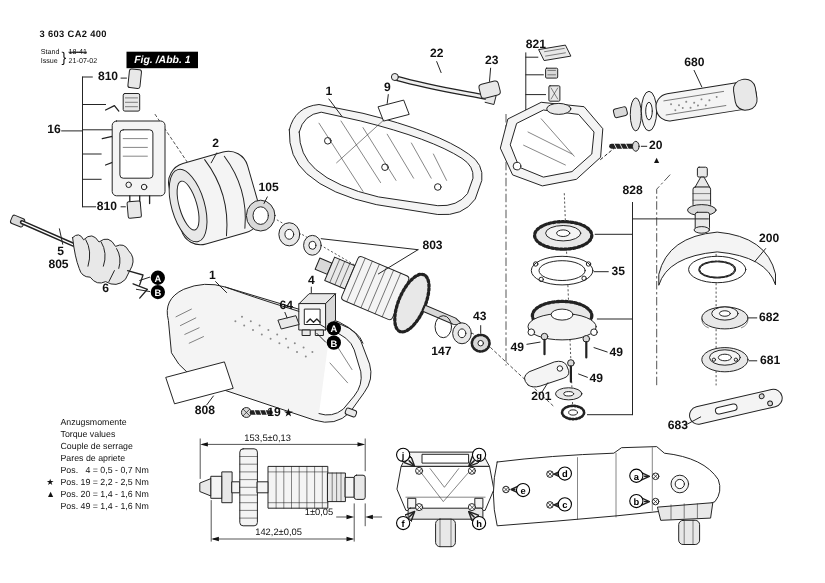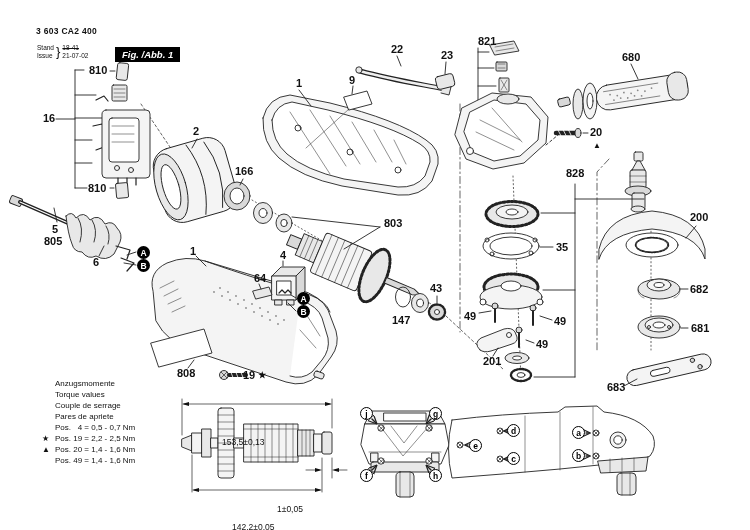--- a/index.html
+++ b/index.html
@@ -25,21 +25,21 @@
   .strike{text-decoration:line-through;}
   .figbox{position:absolute;left:115px;top:47px;background:#000;color:#fff;font-weight:bold;font-size:9.5px;padding:2px 7px;z-index:3;font-style:italic;}
   .figbox span{color:#fff;}
   .cletter{position:absolute;width:13px;height:13px;border-radius:50%;display:flex;align-items:center;justify-content:center;font-size:8.5px;font-weight:bold;z-index:3;box-sizing:border-box;}
   .c-filled{background:#000;color:#fff;}
   .c-open{background:#fff;color:#000;border:1px solid #000;}
   .tblock{position:absolute;left:42px;top:378px;font-size:8px;line-height:11px;z-index:3;}
   .trow{display:flex;white-space:pre;}
   .tmark{display:inline-block;width:13px;font-size:8px;}
   .mblock{position:absolute;left:42px;top:461px;font-size:8px;line-height:10.5px;z-index:3;}
-  .dimtext{position:absolute;font-size:8.5px;z-index:3;white-space:nowrap;margin-top:44px;}
+  .dimtext{position:absolute;font-size:8.5px;z-index:3;white-space:nowrap;}
 </style>
 </head>
 <body>
 
 <div id="stage">
 
 <svg width="750" height="530" viewBox="0 0 750 530">
   <defs>
     <marker id="ah" markerWidth="7" markerHeight="7" refX="5.5" refY="3" orient="auto">
       <path d="M0,0 L6.5,3 L0,6 z" fill="#111" stroke="none"></path>
@@ -451,21 +451,21 @@
   <div class="plabel" style="left:441px;top:50px">23</div>
   <div class="plabel" style="left:478px;top:36px">821</div>
   <div class="plabel" style="left:622px;top:52px">680</div>
   <div class="plabel" style="left:590px;top:127px">20</div>
   <div class="psym" style="left:593px;top:142px">▲</div>
   <div class="plabel" style="left:566px;top:168px">828</div>
   <div class="plabel" style="left:690px;top:212px">200</div>
   <div class="plabel" style="left:690px;top:284px">682</div>
   <div class="plabel" style="left:691px;top:323px">681</div>
   <div class="plabel" style="left:607px;top:382px">683</div>
-  <div class="plabel" style="left:235px;top:166px">166</div>
+  <div class="plabel" style="left:235px;top:166px">105</div>
   <div class="plabel" style="left:384px;top:218px">803</div>
   <div class="plabel" style="left:190px;top:246px">1</div>
   <div class="plabel" style="left:280px;top:250px">4</div>
   <div class="plabel" style="left:254px;top:273px">64</div>
   <div class="plabel" style="left:392px;top:315px">147</div>
   <div class="plabel" style="left:430px;top:283px">43</div>
   <div class="plabel" style="left:556px;top:242px">35</div>
   <div class="plabel" style="left:464px;top:311px">49</div>
   <div class="plabel" style="left:554px;top:316px">49</div>
   <div class="plabel" style="left:536px;top:339px">49</div>

